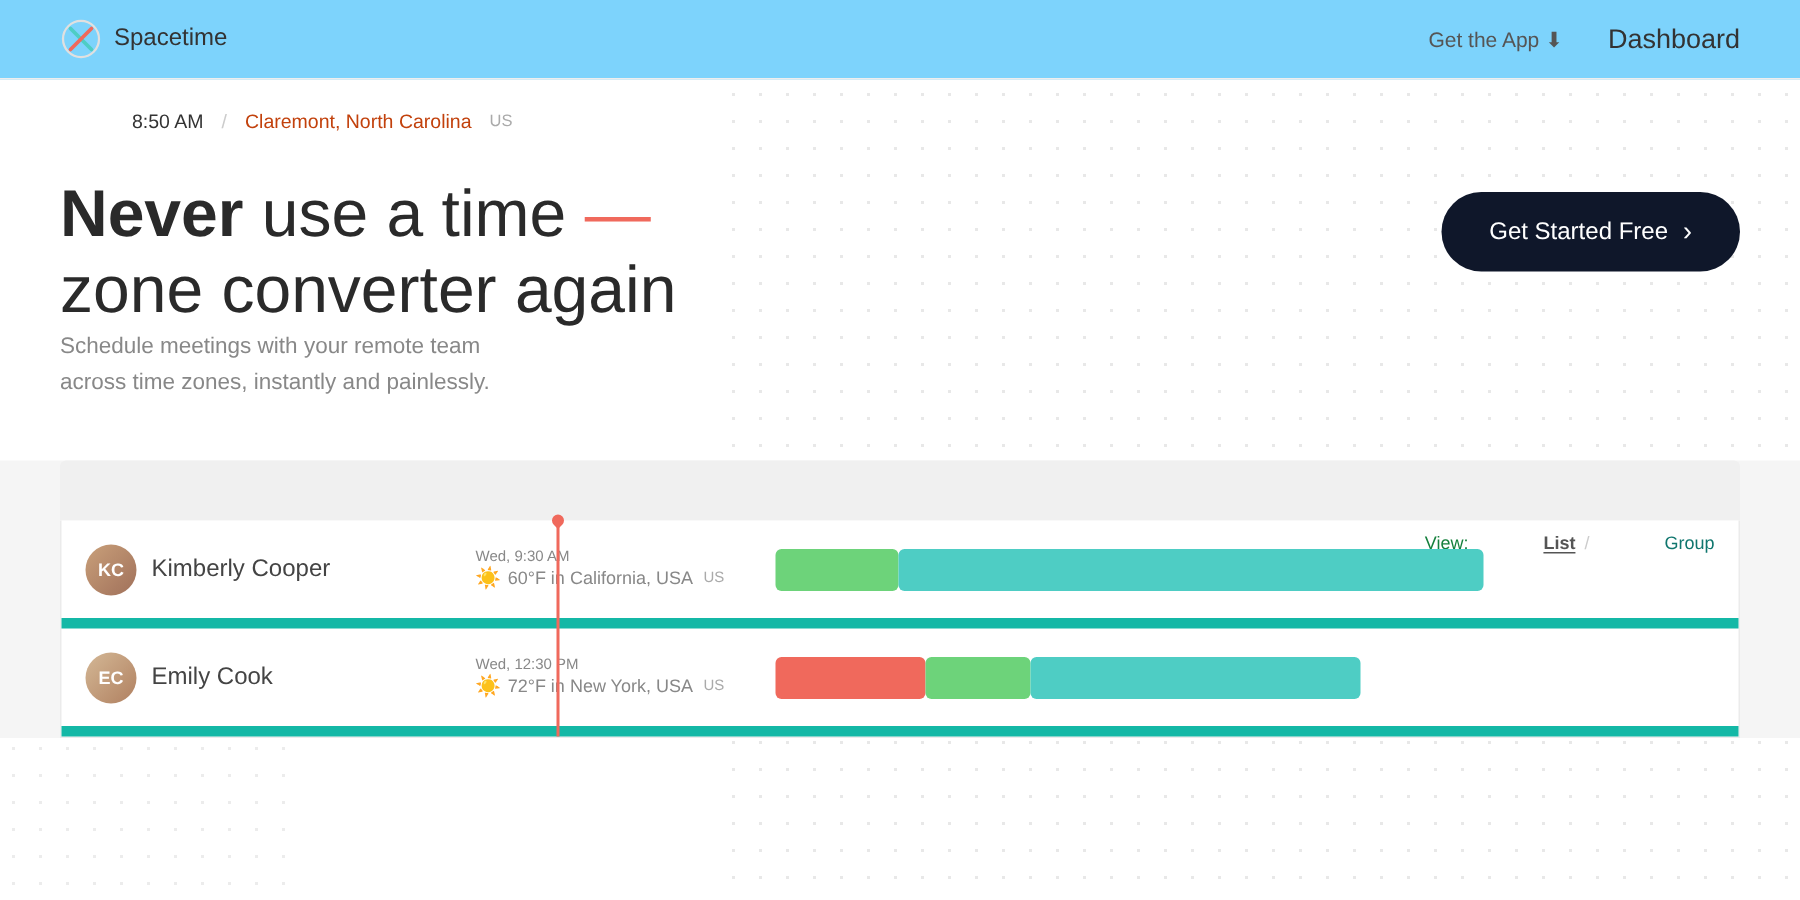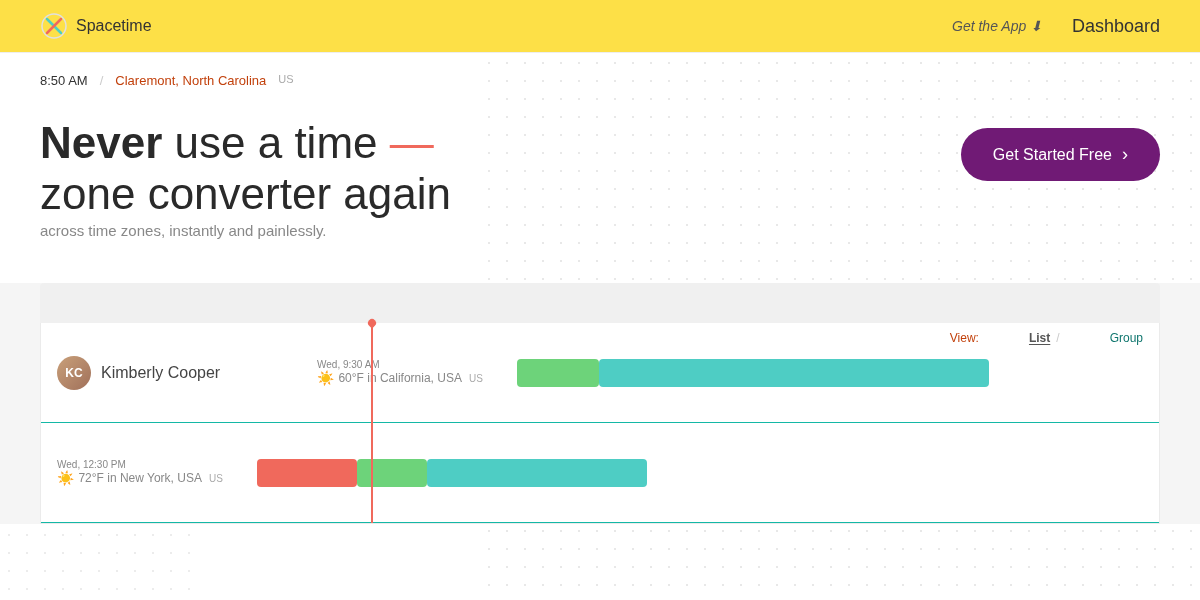--- a/index.html
+++ b/index.html
@@ -25,21 +25,21 @@
     }
 
     
     .header {
       position: relative;
       z-index: 10;
       display: flex;
       align-items: center;
       padding: 12px 40px;
       border-bottom: 1px solid #eeeeee;
-      background: #fde047;
+      background: #7dd3fc;
     }
     .logo-area {
       display: flex;
       align-items: center;
       gap: 8px;
     }
     .logo-icon {
       width: 28px;
       height: 28px;
     }
@@ -55,43 +55,43 @@
       gap: 30px;
     }
     .get-app-link {
       font-size: 14px;
       color: #555;
       display: flex;
       align-items: center;
       gap: 4px;
       cursor: pointer;
       text-decoration: none;
-      font-style: italic;
     }
     .dashboard-link {
       font-size: 18px;
       color: #333;
       cursor: pointer;
       font-weight: 500;
     }
 
     
     .main {
       position: relative;
       z-index: 1;
       padding: 20px 40px 0 40px;
     }
 
     
     .location-bar {
       display: flex;
-      align-items: flex-start;
+      align-items: center;
       gap: 12px;
       margin-bottom: 30px;
       font-size: 13px;
+      margin-left: 48px;
     }
     .location-time {
       color: #333;
       font-weight: 500;
     }
     .location-divider {
       color: #ccc;
     }
     .location-name {
       color: #c2410c;
@@ -130,21 +130,21 @@
       font-size: 15px;
       color: #888;
       line-height: 1.6;
     }
     .hero-cta {
       display: flex;
       align-items: center;
       margin-top: 10px;
     }
     .cta-button {
-      background: #701a75;
+      background: #0f172a;
       color: #ffffff;
       border: none;
       border-radius: 30px;
       padding: 16px 32px;
       font-size: 16px;
       font-weight: 500;
       cursor: pointer;
       display: flex;
       align-items: center;
       gap: 10px;
@@ -183,21 +183,21 @@
       position: absolute;
       top: 8px;
       right: 16px;
       display: flex;
       align-items: center;
       gap: 6px;
       font-size: 12px;
       color: #888;
     }
     .view-label {
-      color: #c2410c;
+      color: #15803d;
       font-size: 12px;
     }
     .view-option {
       font-size: 12px;
       cursor: pointer;
       padding-left: 44px;
     }
     .view-option.active {
       color: #555;
       font-weight: 600;
@@ -230,23 +230,23 @@
       position: absolute;
       top: -4px;
       left: -3px;
     }
 
     
     .team-row {
       display: flex;
       align-items: center;
       padding: 14px 16px;
-      border-bottom: 1px solid #14b8a6;
-      position: relative;
-      height: 100px;
+      border-bottom: 7px solid #14b8a6;
+      position: relative;
+      height: 72px;
     }
     .team-member-info {
       width: 260px;
       display: flex;
       align-items: center;
       gap: 10px;
       flex-shrink: 0;
     }
     
     .avatar-kimberly {
@@ -402,20 +402,21 @@
     <span class="location-name">Claremont, North Carolina</span>
     <span class="location-country">us</span>
   </div>
 
   <div class="hero">
     <div class="hero-text">
       <h1 class="hero-title">
         <span class="bold">Never</span><span> use a time </span><span class="dash">—</span><br>
         <span>zone converter again</span>
       </h1>
+      <p class="hero-subtitle">Schedule meetings with your remote team</p>
       <p class="hero-subtitle">across time zones, instantly and painlessly.</p>
     </div>
     <div class="hero-cta">
       <button class="cta-button">
         <span>Get Started Free</span>
         <span class="cta-arrow">›</span>
       </button>
     </div>
   </div>
 
@@ -447,20 +448,24 @@
             <span class="country-badge">us</span>
           </div>
         </div>
         <div class="timeline-bars">
           <div class="bar-green kimberly-green"></div>
           <div class="bar-blue kimberly-blue"></div>
         </div>
       </div>
 
       <div class="team-row">
+        <div class="team-member-info">
+          <div class="avatar-emily">EC</div>
+          <span class="member-name">Emily Cook</span>
+        </div>
         <div class="member-time-info">
           <div class="member-datetime">Wed, 12:30 PM</div>
           <div class="member-weather">
             <span class="weather-icon">☀️</span>
             <span>72°F in New York, USA</span>
             <span class="country-badge">us</span>
           </div>
         </div>
         <div class="timeline-bars">
           <div class="bar-red emily-red"></div>

